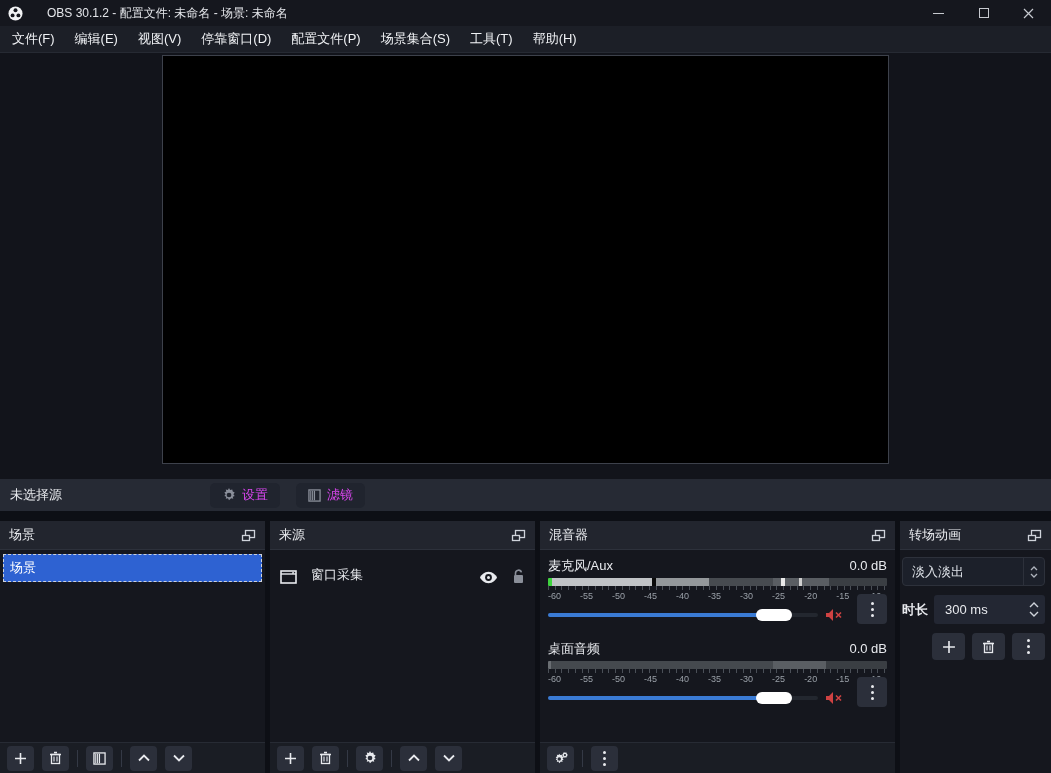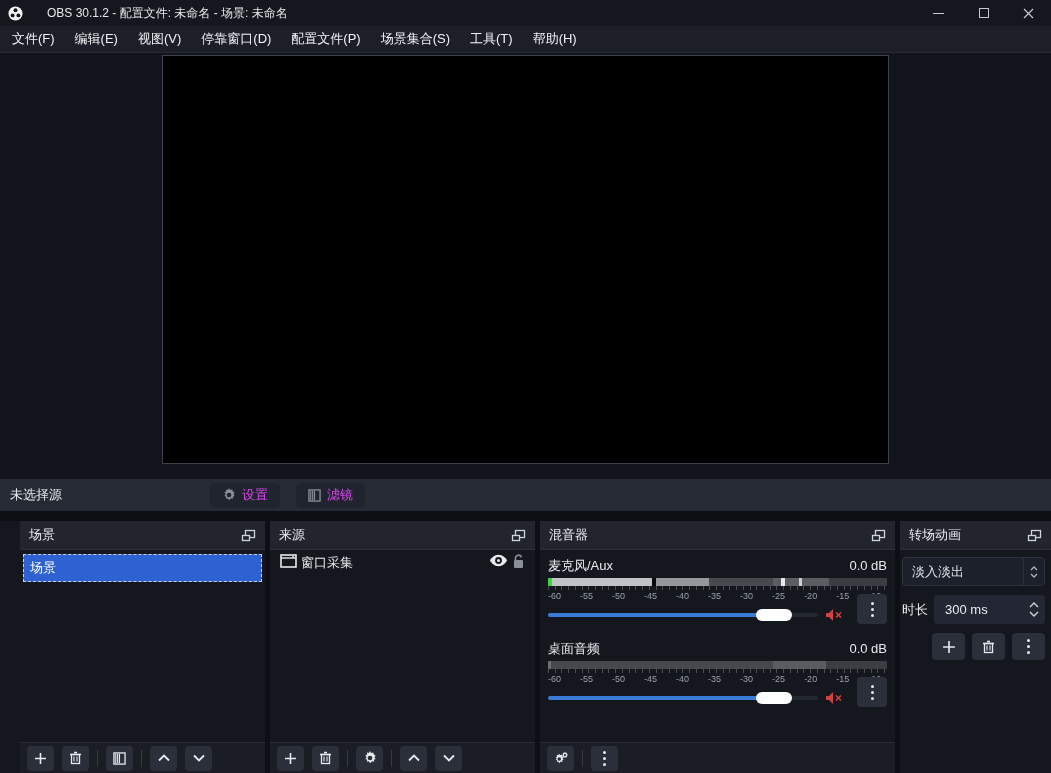--- a/index.html
+++ b/index.html
@@ -25,33 +25,33 @@
   .canvas { width:727px; height:409px; margin-top:2px; background:#000; border:1px solid #3d414b; }
   
   .context-row { height:32px; background:#262a34; flex:none; display:flex; align-items:center; padding:0 10px; }
   .status-label { color:#e8eaee; }
   .ctx-btn { display:flex; align-items:center; gap:6px; background:#20242e; border:none; border-radius:5px; height:25px; padding:0 12px; color:#d946ef; font-size:13px; font-family:inherit; }
   .ctx-btn:first-of-type { margin-left:148px; }
   .ctx-btn + .ctx-btn { margin-left:16px; }
   
   .docks { flex:1; background:#0d0f15; display:flex; gap:5px; padding-top:10px; }
   .panel { background:#15171e; display:flex; flex-direction:column; min-width:0; }
-  .panel.scenes { width:265px; flex:none;padding-left:20px; }
+  .panel.scenes { width:265px; flex:none; }
   .panel.sources { width:265px; flex:none; }
   .panel.mixer  { width:355px; flex:none; }
   .panel.transitions { flex:1; }
   .panel-header { height:29px; flex:none; background:#22252e; border-bottom:1px solid #2d313b; display:flex; align-items:center; padding:0 9px; color:#e8eaee; }
   .popout-icon { margin-left:auto; flex:none; }
   .panel-body { flex:1; position:relative; overflow:hidden; }
   .panel-footer { height:31px; flex:none; background:#1a1d24; border-top:1px solid #272b34; display:flex; align-items:center; padding:0 7px; gap:8px; }
   .tool-btn { width:27px; height:25px; background:#2b2f3a; border:none; border-radius:4px; color:#e8eaee; display:flex; align-items:center; justify-content:center; font-size:17px; font-family:inherit; }
   .tb-sep { width:1px; height:17px; background:#343945; flex:none; }
   
   .scene-item { margin:4px 3px; height:28px; background:#2e62d2; border:1px dashed #cdd2da; color:#fff; display:flex; align-items:center; padding:0 6px; }
-  .source-item { height:30px; margin-top:4px; display:flex; align-items:flex-start; padding:0 10px; gap:4px; color:#e8eaee; }
+  .source-item { height:30px; margin-top:4px; display:flex; align-items:flex-end; padding:0 10px; gap:14px; color:#e8eaee; }
   .source-item .spacer { flex:1; }
   
   .mixer-body { padding:7px 8px 0 8px; }
   .channel { position:relative; padding-right:0; }
   .channel + .channel { margin-top:17px; }
   .ch-top { display:flex; justify-content:space-between; align-items:baseline; }
   .ch-name { font-size:13px; } .ch-db { font-size:13px; }
   .meter { height:8px; margin-top:3px; border-radius:1px; }
   .meter.mic { background:linear-gradient(to right,
       #3fd43f 0 1.2%, #c1c4c7 1.2% 30.8%, #0a0a0a 30.8% 32%,
@@ -70,21 +70,21 @@
   .slider .handle { position:absolute; top:2px; width:36px; height:12px; background:#fff; border-radius:6px; }
   .mute-icon { flex:none; }
   .ch-menu-btn { position:absolute; right:0; top:37px; width:30px; height:30px; background:#2b2f3a; border:none; border-radius:4px; display:flex; align-items:center; justify-content:center; }
   .dots { display:flex; flex-direction:column; gap:3px; }
   .dots i { width:3px; height:3px; border-radius:50%; background:#e8eaee; }
   
   .trans-body { padding:7px 6px 0 2px; }
   .combo { height:29px; background:#1c202a; border:1px solid #2d313b; border-radius:4px; display:flex; align-items:center; padding:0 0 0 9px; color:#dde1e7;justify-content:flex-end; }
   .combo-arrows { margin-left:auto; width:21px; align-self:stretch; border-left:1px solid #2d313b; display:flex; flex-direction:column; align-items:center; justify-content:center; gap:2px; color:#aeb3bc; }
   .dur-row { display:flex; align-items:center; margin-top:9px; gap:6px; }
-  .dur-label { flex:none; color:#e8eaee; }
+  .dur-label { flex:none; color:#e8eaee;font-weight:bold; }
   .spinbox { flex:1; height:29px; background:#232733; border-radius:3px; display:flex; align-items:center; padding:0 6px 0 11px; color:#e8eaee; }
   .spin-arrows { margin-left:auto; display:flex; flex-direction:column; gap:3px; color:#cfd3da; }
   .trans-buttons { display:flex; justify-content:flex-end; gap:7px; margin-top:9px; }
   .trans-buttons .tool-btn { width:33px; height:27px; }
   svg { display:block; }
 </style>
 </head>
 <body>
 
 <div class="titlebar">

